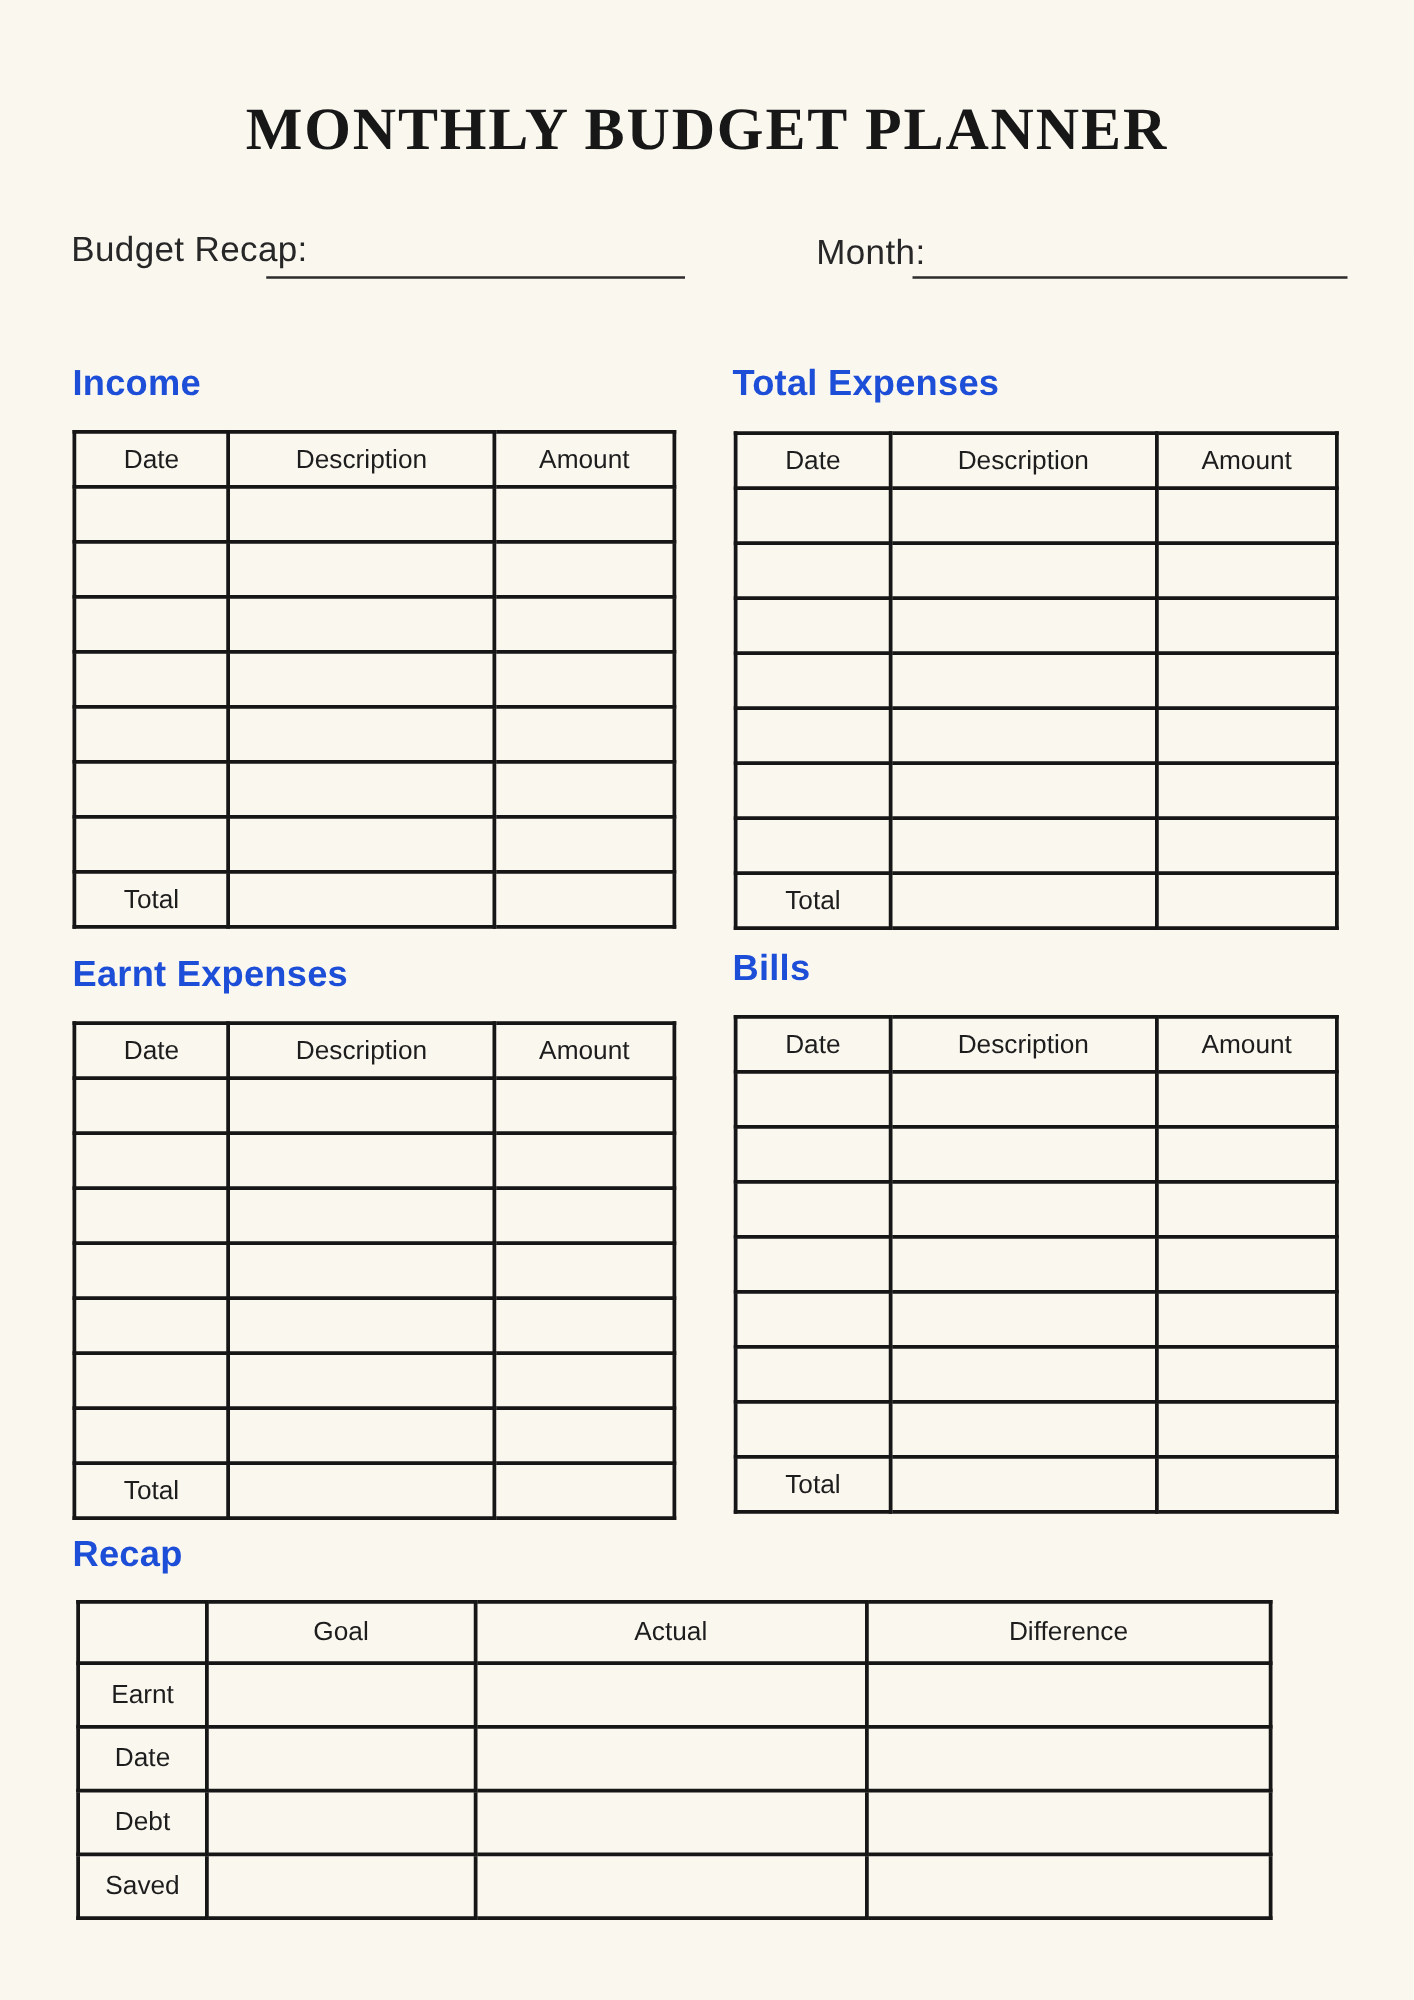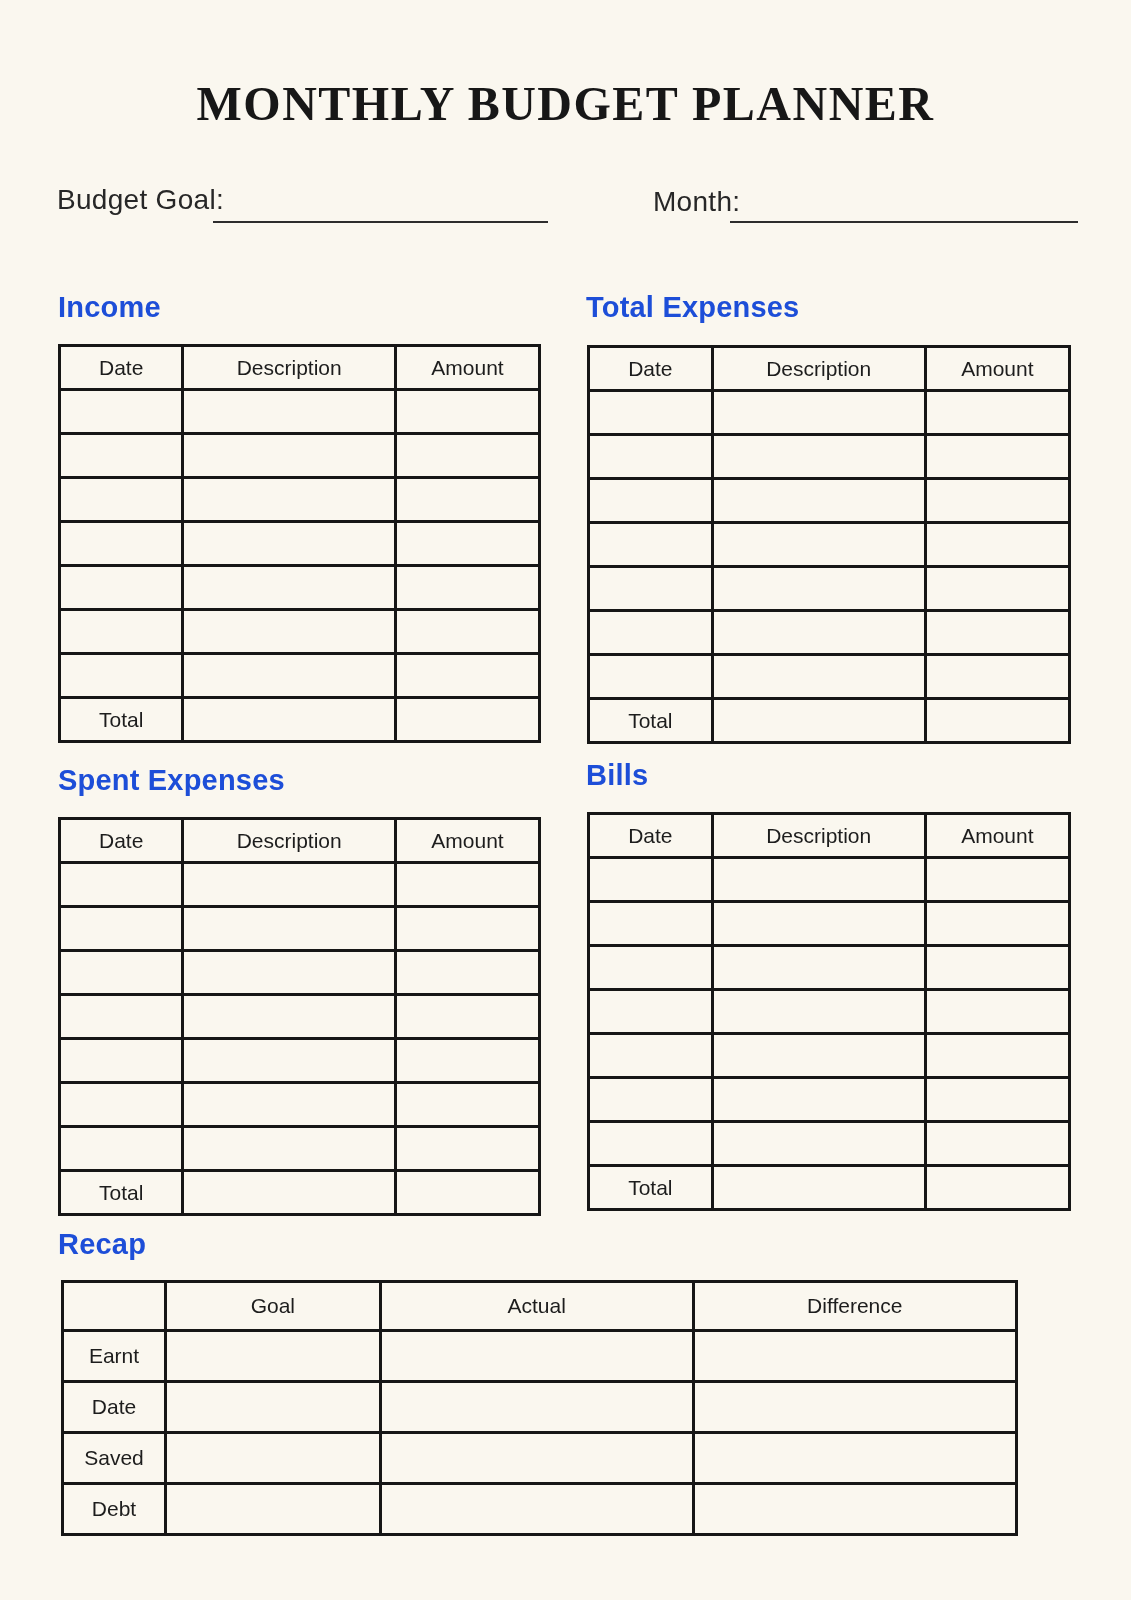--- a/index.html
+++ b/index.html
@@ -58,21 +58,21 @@
   .recap-table td { height: 48px; }
   .recap-table { width: 100%; border: 3px solid #161616; }
 </style>
 </head>
 <body>
 
 <div class="page">
 
   <div class="abs title">MONTHLY BUDGET PLANNER</div>
 
-  <div class="abs field-label" style="left:57px; top:184px;">Budget Goal:</div>
+  <div class="abs field-label" style="left:57px; top:184px;">Budget Recap:</div>
   <div class="abs fill-line" style="left:213px; top:221px; width:335px;"></div>
 
   <div class="abs field-label" style="left:653px; top:186px;">Month:</div>
   <div class="abs fill-line" style="left:730px; top:221px; width:348px;"></div>
 
   <div class="abs section-heading" style="left:58px; top:291px;">Income</div>
   <div class="abs" style="left:58px; top:344px; width:483px;">
     <table class="grid-table entry-table">
       <colgroup>
           <col style="width:25.7%">
@@ -188,21 +188,21 @@
       <tfoot>
         <tr>
           <td>Total</td>
           <td></td>
           <td></td>
         </tr>
       </tfoot>
     </table>
   </div>
 
-  <div class="abs section-heading" style="left:58px; top:764px;">Spent Expenses</div>
+  <div class="abs section-heading" style="left:58px; top:764px;">Earnt Expenses</div>
   <div class="abs" style="left:58px; top:817px; width:483px;">
     <table class="grid-table entry-table">
       <colgroup>
           <col style="width:25.7%">
           <col style="width:44.3%">
           <col style="width:30%">
         </colgroup>
       <thead>
         <tr>
           <th>Date</th>
@@ -343,28 +343,28 @@
           <td></td>
           <td></td>
         </tr>
         <tr>
           <td>Date</td>
           <td></td>
           <td></td>
           <td></td>
         </tr>
         <tr>
+          <td>Debt</td>
+          <td></td>
+          <td></td>
+          <td></td>
+        </tr>
+        <tr>
           <td>Saved</td>
           <td></td>
           <td></td>
           <td></td>
         </tr>
-        <tr>
-          <td>Debt</td>
-          <td></td>
-          <td></td>
-          <td></td>
-        </tr>
       </tbody>
     </table>
   </div>
 
 </div>
 
 </body></html>

